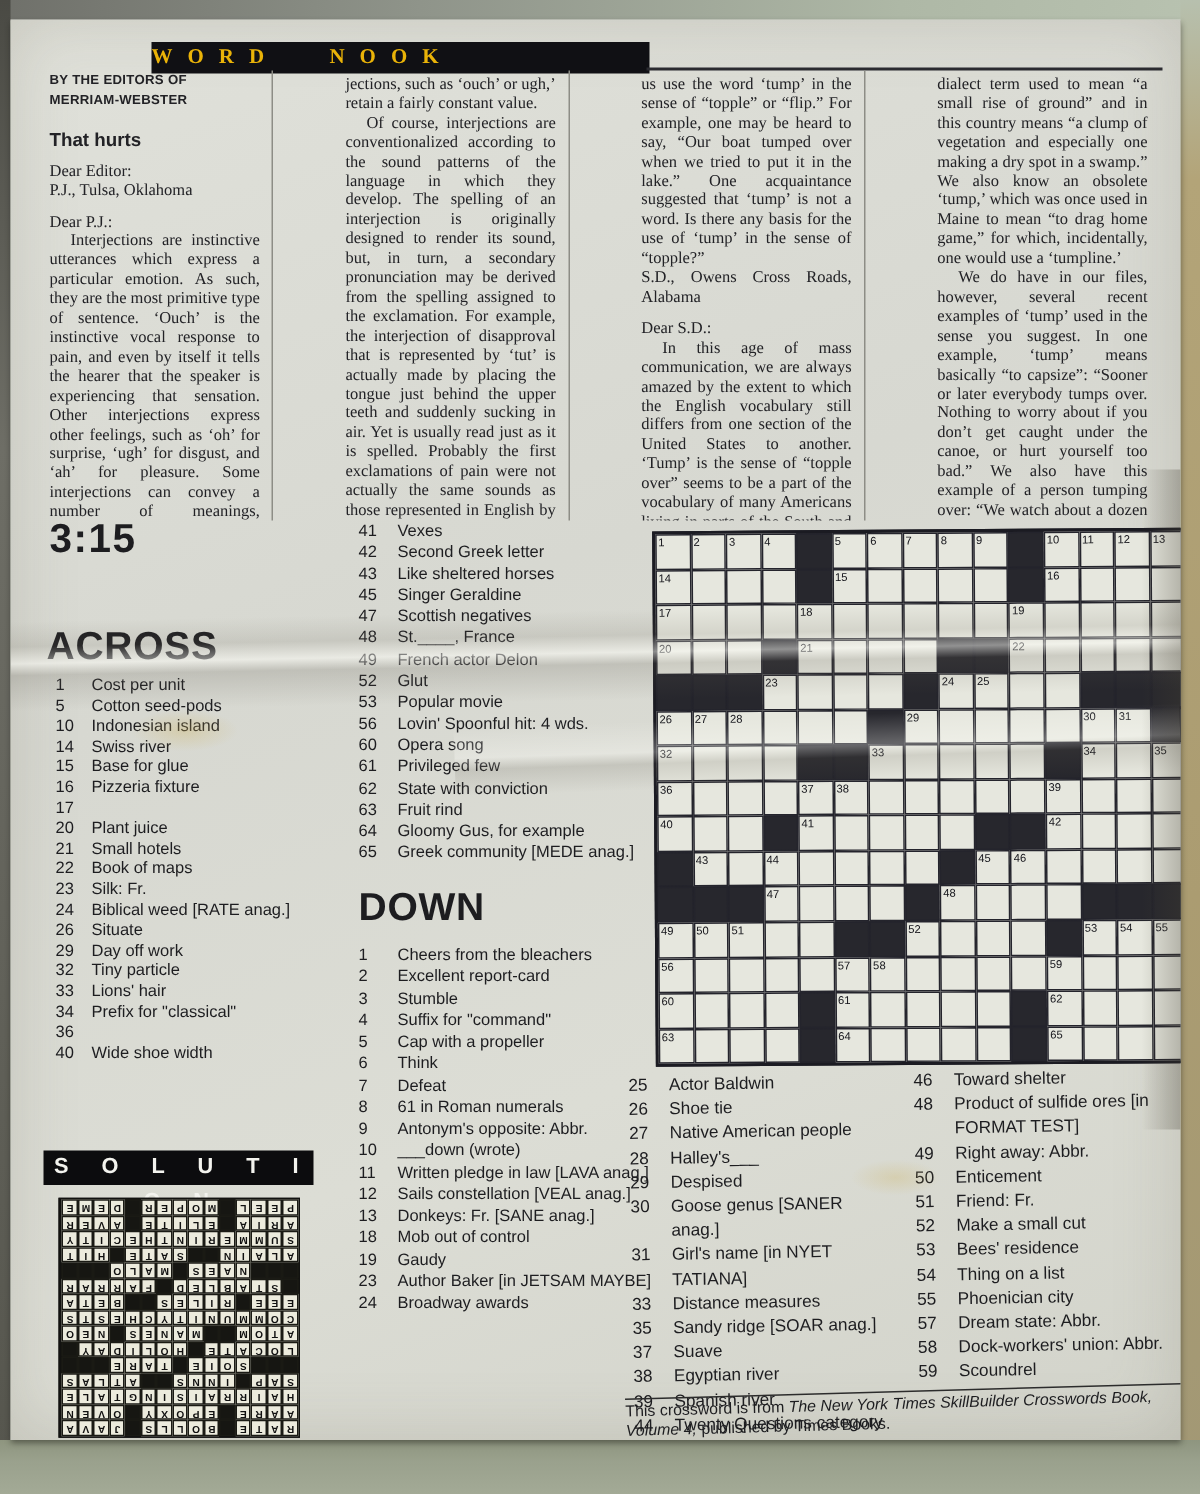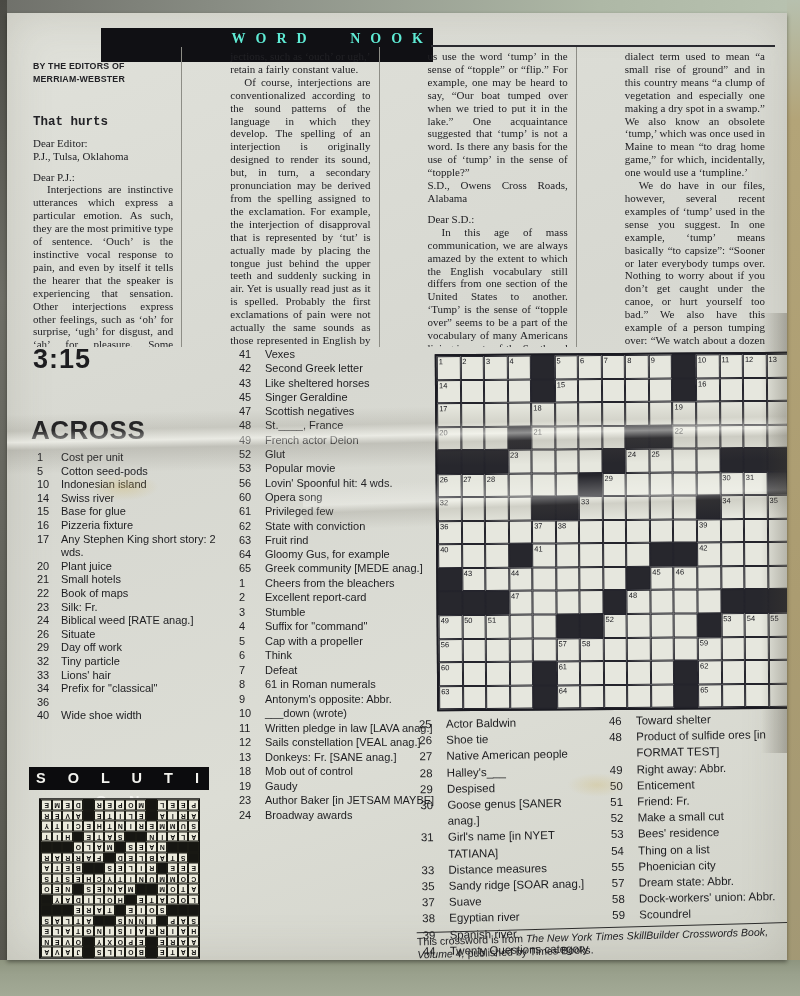--- a/index.html
+++ b/index.html
@@ -11,34 +11,34 @@
     background:linear-gradient(180deg,#4a4a44,#6e6e66 30%,#55554d); }
   .right-edge { position:absolute; right:0; top:0; width:13px; height:100%;
     background:linear-gradient(180deg,#b7c0ae 0%,#b3a478 12%,#ab9c71 60%,#a29875); }
   .bottom-edge { position:absolute; left:0; bottom:0; width:100%; height:36px;
     background:linear-gradient(180deg,#8e957f,#9aa18d 40%,#a3aa96); }
   .paper { position:absolute; left:7px; top:13px; width:780px; height:947px;
     background:linear-gradient(160deg,#e0e1da,#d7d8d1 40%,#dcddd5 70%,#d2d3ca);
     box-shadow: inset 0 0 45px rgba(115,110,90,.22), 0 2px 4px rgba(20,20,15,.45); overflow:hidden; }
 
   
-  .masthead { position:absolute; left:94px; top:15px; width:332px; height:34px; background:#101014;
-    color:#5eead4; font-family:"Liberation Serif",serif; font-weight:bold; font-size:14px;
-    letter-spacing:10px; word-spacing:20px; text-align:right; line-height:21px; }
+  .masthead { position:absolute; left:94px; top:15px; width:332px; height:21px; background:#101014;
+    color:#eab308; font-family:"Liberation Serif",serif; font-weight:bold; font-size:14px;
+    letter-spacing:10px; word-spacing:20px; text-align:left; line-height:21px; }
   .mast-rule { position:absolute; left:424px; top:32px; width:344px; height:2px; background:#2b2b30; }
 
   
   .article { position:absolute; left:18px; top:34px; width:748px; height:300px; display:flex; }
   .art-col { flex:1 1 0; padding:0 8px; font-family:"Liberation Serif",serif; font-size:11px;
     line-height:12.9px; color:#222226; text-align:justify; overflow:hidden; }
   .art-col + .art-col { border-left:1px solid #8d8d86;padding-left:48px; }
   .byline { font-family:"Liberation Sans",sans-serif; font-weight:bold; font-size:8.8px;
-    letter-spacing:.2px; margin-top:13px; text-align:left; }
-  .head1 { font-family:Liberation Mono, monospace; font-weight:bold; font-size:12.5px;
-    margin-top:30px; text-align:left; }
+    letter-spacing:.2px; text-align:left; }
+  .head1 { font-family:Liberation Sans, sans-serif; font-weight:bold; font-size:12.5px;
+    margin-top:14px; text-align:left; }
   .sal { margin-top:8px; }
   .smalltop { margin-top:3px; }
   .indent { text-indent:14px; }
   .sig { }
   .subhead { font-family:"Liberation Sans",sans-serif; font-weight:bold; font-size:12.3px;
     line-height:14.6px; margin:7px 0 5px; text-align:left; }
 
   
   #time { position:absolute; left:26px; top:331px; font-size:27px; font-weight:bold; letter-spacing:1px; }
   #tagline { position:absolute; left:26px; top:361px; width:190px; font-size:14.5px; font-weight:bold; line-height:16.5px; }
@@ -162,21 +162,20 @@
       <div class="clue">
         <span class="cn">15</span>
         <span class="ct">Base for glue</span>
       </div>
       <div class="clue">
         <span class="cn">16</span>
         <span class="ct">Pizzeria fixture</span>
       </div>
       <div class="clue">
         <span class="cn">17</span>
-        <span class="ct">Any Stephen King short story: 2 wds.</span>
       </div>
       <div class="clue">
         <span class="cn">20</span>
         <span class="ct">Plant juice</span>
       </div>
       <div class="clue">
         <span class="cn">21</span>
         <span class="ct">Small hotels</span>
       </div>
       <div class="clue">
@@ -280,20 +279,21 @@
         </div>
         <div class="clue">
           <span class="cn">64</span>
           <span class="ct">Gloomy Gus, for example</span>
         </div>
         <div class="clue">
           <span class="cn">65</span>
           <span class="ct">Greek community [MEDE anag.]</span>
         </div>
       </div>
+    <div id="down-label">DOWN</div>
     <div id="down-list1" class="clue-list">
         <div class="clue">
           <span class="cn">1</span>
           <span class="ct">Cheers from the bleachers</span>
         </div>
         <div class="clue">
           <span class="cn">2</span>
           <span class="ct">Excellent report-card</span>
         </div>
         <div class="clue">

